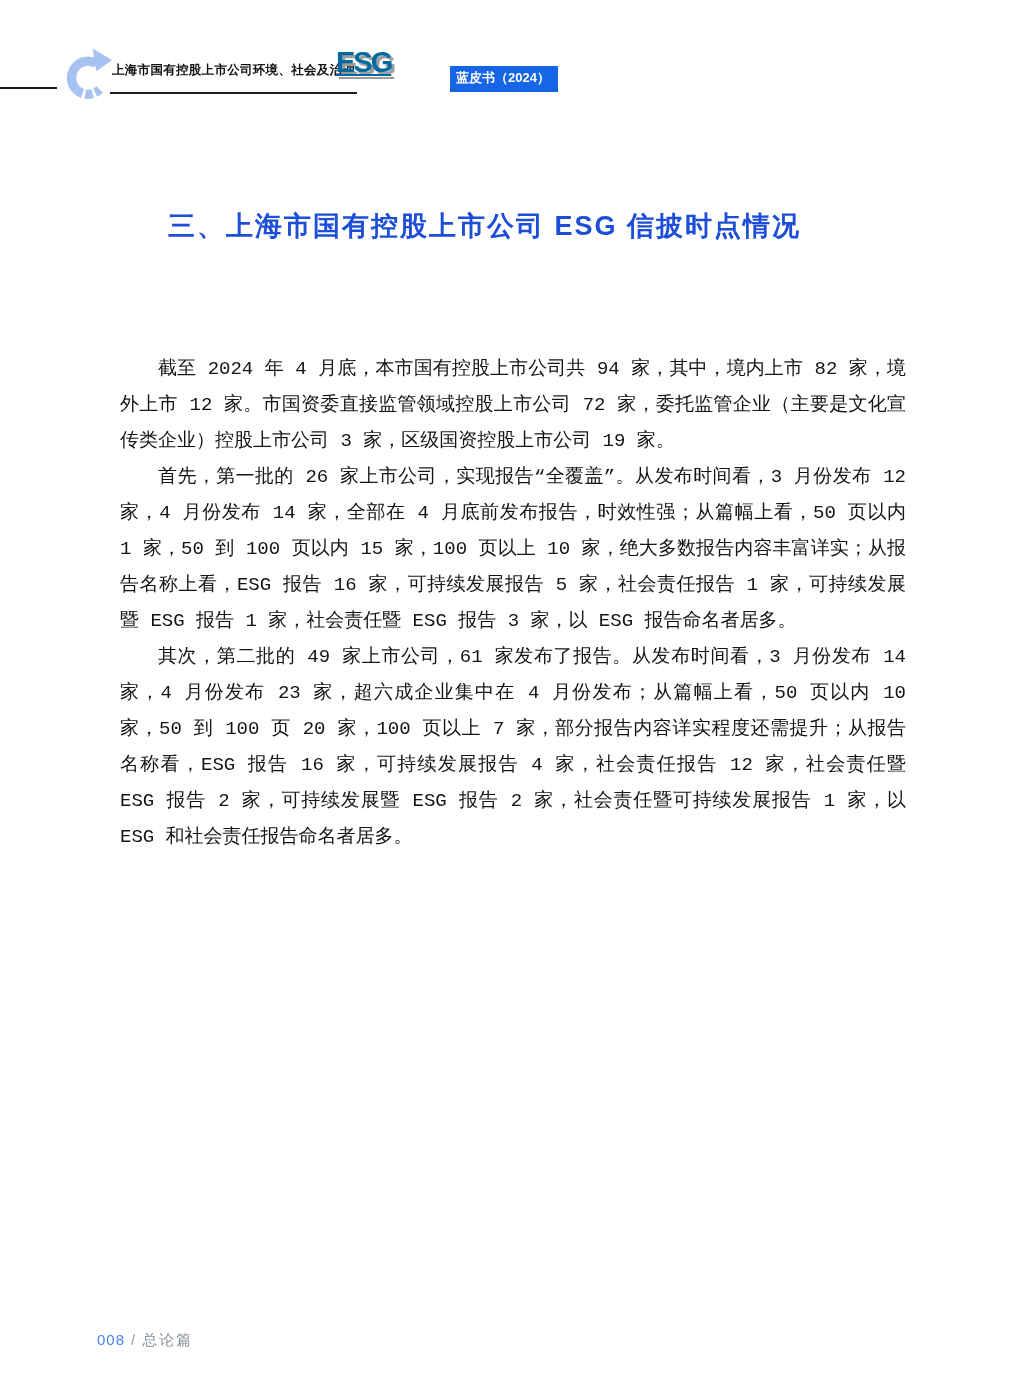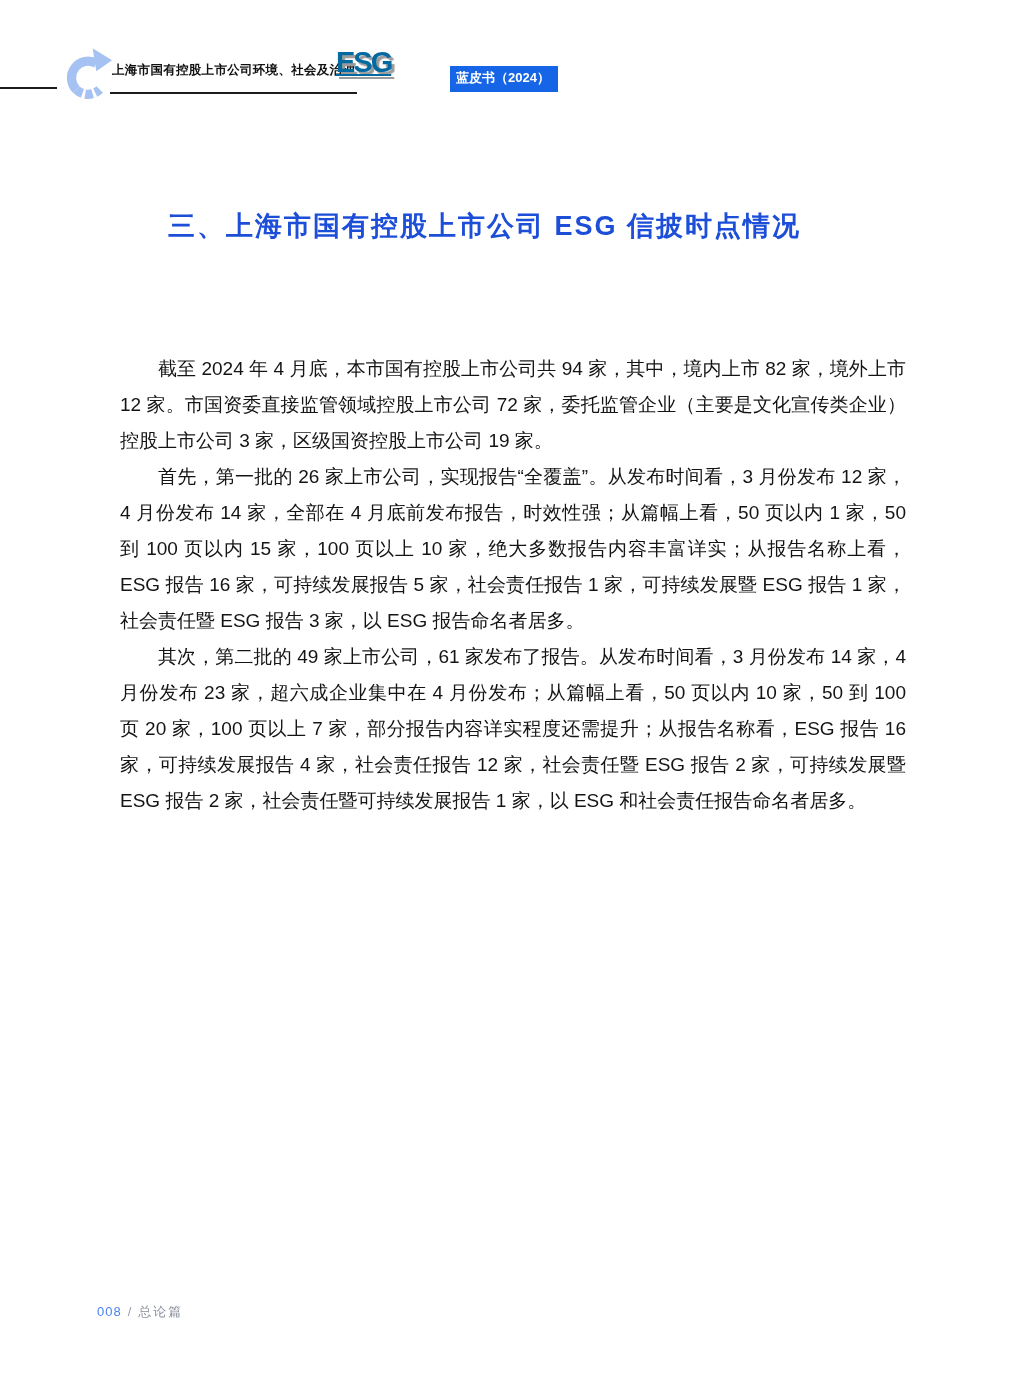--- a/index.html
+++ b/index.html
@@ -42,29 +42,29 @@
   }
   
   .section-heading{
     position:absolute;left:152px;top:192px;margin:16px;
     font-size:27px;font-weight:bold;color:#1d4ed8;
     letter-spacing:2px;white-space:nowrap;
   }
   
   .content{
     position:absolute;left:120px;top:351px;width:786px;
-    font-family:Liberation Sans, sans-serif;
+    font-family:Liberation Mono, monospace;
     font-size:19px;line-height:36px;color:#141414;
     text-align:justify;
   }
   .content p{margin:0;text-indent:2em;}
   
   .footer{
-    position:absolute;left:97px;top:1303px;
-    font-size:13px;color:#8a909b;letter-spacing:1px;
+    position:absolute;left:97px;top:1331px;
+    font-size:15px;color:#8a909b;letter-spacing:1px;
     white-space:nowrap;
   }
   .footer .pagenum{color:#4b84ee;letter-spacing:1px;}
   .footer .sep{margin:0 6px;color:#9aa0aa;}
   .footer .section-name{letter-spacing:2px;}
 </style>
 </head>
 <body>
 
 <div class="page">

